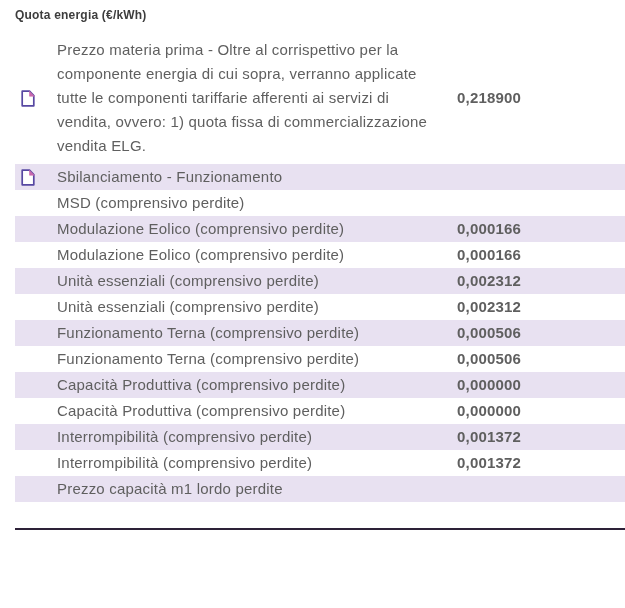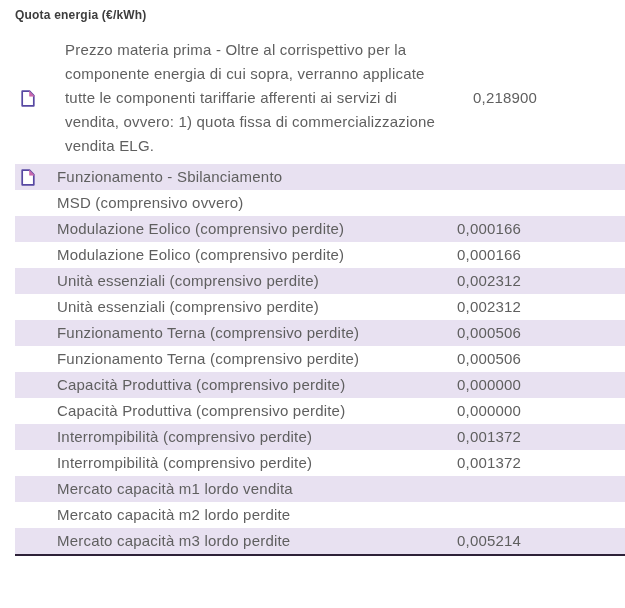--- a/index.html
+++ b/index.html
@@ -35,37 +35,37 @@
     min-height: 26px;
     font-size: 15px;
     color: var(--text, #606060);
     letter-spacing: 0.2px;
   }
   .row.highlight {
     background: var(--accent-row-bg, #e8e1f1);
   }
   .row.multiline {
     padding: 6px 0;
-    gap: 8px;
   }
   .row.multiline .label {
     line-height: 24px;
   }
   .icon-cell {
     display: flex;
     align-items: center;
     justify-content: flex-start;
     padding-left: 6px;
   }
   .label {
     line-height: 20px;
     padding-right: 10px;
   }
   .value {
     line-height: 20px;
+    font-weight: bold;
   }
   .doc-icon svg {
     display: block;
   }
 </style>
 </head>
 <body>
 
 <div class="page">
   <h1 class="page-title">Quota energia (€/kWh)</h1>
@@ -84,32 +84,32 @@
   </div>
       <div class="row highlight">
     <span class="icon-cell">
       <span class="doc-icon">
         <svg width="14" height="17" viewBox="0 0 14 17" aria-hidden="true">
           <path class="ic-body" d="M1.2 1.2 h7.3 l4.3 4.3 v10.3 h-11.6 z" fill="#ffffff" stroke="#5748a2" stroke-width="1.7" stroke-linejoin="round"></path>
           <path class="ic-corner" d="M8.5 1.2 l5 5 h-5 z" fill="#c869ae" stroke="#c869ae" stroke-width="0.6" stroke-linejoin="round"></path>
         </svg>
       </span>
     </span>
-    <span class="label">Funzionamento - Sbilanciamento</span>
-  </div>
-      <div class="row">
-    <span class="icon-cell">
-      <span class="doc-icon" style="visibility: hidden;">
-        <svg width="14" height="17" viewBox="0 0 14 17" aria-hidden="true">
-          <path class="ic-body" d="M1.2 1.2 h7.3 l4.3 4.3 v10.3 h-11.6 z" fill="#ffffff" stroke="#5748a2" stroke-width="1.7" stroke-linejoin="round"></path>
-          <path class="ic-corner" d="M8.5 1.2 l5 5 h-5 z" fill="#c869ae" stroke="#c869ae" stroke-width="0.6" stroke-linejoin="round"></path>
-        </svg>
-      </span>
-    </span>
-    <span class="label">MSD (comprensivo ovvero)</span>
+    <span class="label">Sbilanciamento - Funzionamento</span>
+  </div>
+      <div class="row">
+    <span class="icon-cell">
+      <span class="doc-icon" style="visibility: hidden;">
+        <svg width="14" height="17" viewBox="0 0 14 17" aria-hidden="true">
+          <path class="ic-body" d="M1.2 1.2 h7.3 l4.3 4.3 v10.3 h-11.6 z" fill="#ffffff" stroke="#5748a2" stroke-width="1.7" stroke-linejoin="round"></path>
+          <path class="ic-corner" d="M8.5 1.2 l5 5 h-5 z" fill="#c869ae" stroke="#c869ae" stroke-width="0.6" stroke-linejoin="round"></path>
+        </svg>
+      </span>
+    </span>
+    <span class="label">MSD (comprensivo perdite)</span>
   </div>
       <div class="row highlight">
     <span class="icon-cell">
       <span class="doc-icon" style="visibility: hidden;">
         <svg width="14" height="17" viewBox="0 0 14 17" aria-hidden="true">
           <path class="ic-body" d="M1.2 1.2 h7.3 l4.3 4.3 v10.3 h-11.6 z" fill="#ffffff" stroke="#5748a2" stroke-width="1.7" stroke-linejoin="round"></path>
           <path class="ic-corner" d="M8.5 1.2 l5 5 h-5 z" fill="#c869ae" stroke="#c869ae" stroke-width="0.6" stroke-linejoin="round"></path>
         </svg>
       </span>
     </span>
@@ -226,39 +226,26 @@
   </div>
       <div class="row highlight">
     <span class="icon-cell">
       <span class="doc-icon" style="visibility: hidden;">
         <svg width="14" height="17" viewBox="0 0 14 17" aria-hidden="true">
           <path class="ic-body" d="M1.2 1.2 h7.3 l4.3 4.3 v10.3 h-11.6 z" fill="#ffffff" stroke="#5748a2" stroke-width="1.7" stroke-linejoin="round"></path>
           <path class="ic-corner" d="M8.5 1.2 l5 5 h-5 z" fill="#c869ae" stroke="#c869ae" stroke-width="0.6" stroke-linejoin="round"></path>
         </svg>
       </span>
     </span>
-    <span class="label">Mercato capacità m1 lordo vendita</span>
-  </div>
-      <div class="row">
-    <span class="icon-cell">
-      <span class="doc-icon" style="visibility: hidden;">
-        <svg width="14" height="17" viewBox="0 0 14 17" aria-hidden="true">
-          <path class="ic-body" d="M1.2 1.2 h7.3 l4.3 4.3 v10.3 h-11.6 z" fill="#ffffff" stroke="#5748a2" stroke-width="1.7" stroke-linejoin="round"></path>
-          <path class="ic-corner" d="M8.5 1.2 l5 5 h-5 z" fill="#c869ae" stroke="#c869ae" stroke-width="0.6" stroke-linejoin="round"></path>
-        </svg>
-      </span>
-    </span>
-    <span class="label">Mercato capacità m2 lordo perdite</span>
-  </div>
-      <div class="row highlight">
-    <span class="icon-cell">
-      <span class="doc-icon" style="visibility: hidden;">
-        <svg width="14" height="17" viewBox="0 0 14 17" aria-hidden="true">
-          <path class="ic-body" d="M1.2 1.2 h7.3 l4.3 4.3 v10.3 h-11.6 z" fill="#ffffff" stroke="#5748a2" stroke-width="1.7" stroke-linejoin="round"></path>
-          <path class="ic-corner" d="M8.5 1.2 l5 5 h-5 z" fill="#c869ae" stroke="#c869ae" stroke-width="0.6" stroke-linejoin="round"></path>
-        </svg>
-      </span>
-    </span>
-    <span class="label">Mercato capacità m3 lordo perdite</span>
-    <span class="value">0,005214</span>
+    <span class="label">Prezzo capacità m1 lordo perdite</span>
+  </div>
+      <div class="row">
+    <span class="icon-cell">
+      <span class="doc-icon" style="visibility: hidden;">
+        <svg width="14" height="17" viewBox="0 0 14 17" aria-hidden="true">
+          <path class="ic-body" d="M1.2 1.2 h7.3 l4.3 4.3 v10.3 h-11.6 z" fill="#ffffff" stroke="#5748a2" stroke-width="1.7" stroke-linejoin="round"></path>
+          <path class="ic-corner" d="M8.5 1.2 l5 5 h-5 z" fill="#c869ae" stroke="#c869ae" stroke-width="0.6" stroke-linejoin="round"></path>
+        </svg>
+      </span>
+    </span>
   </div>
     </div>
 </div>
 
 </body></html>

